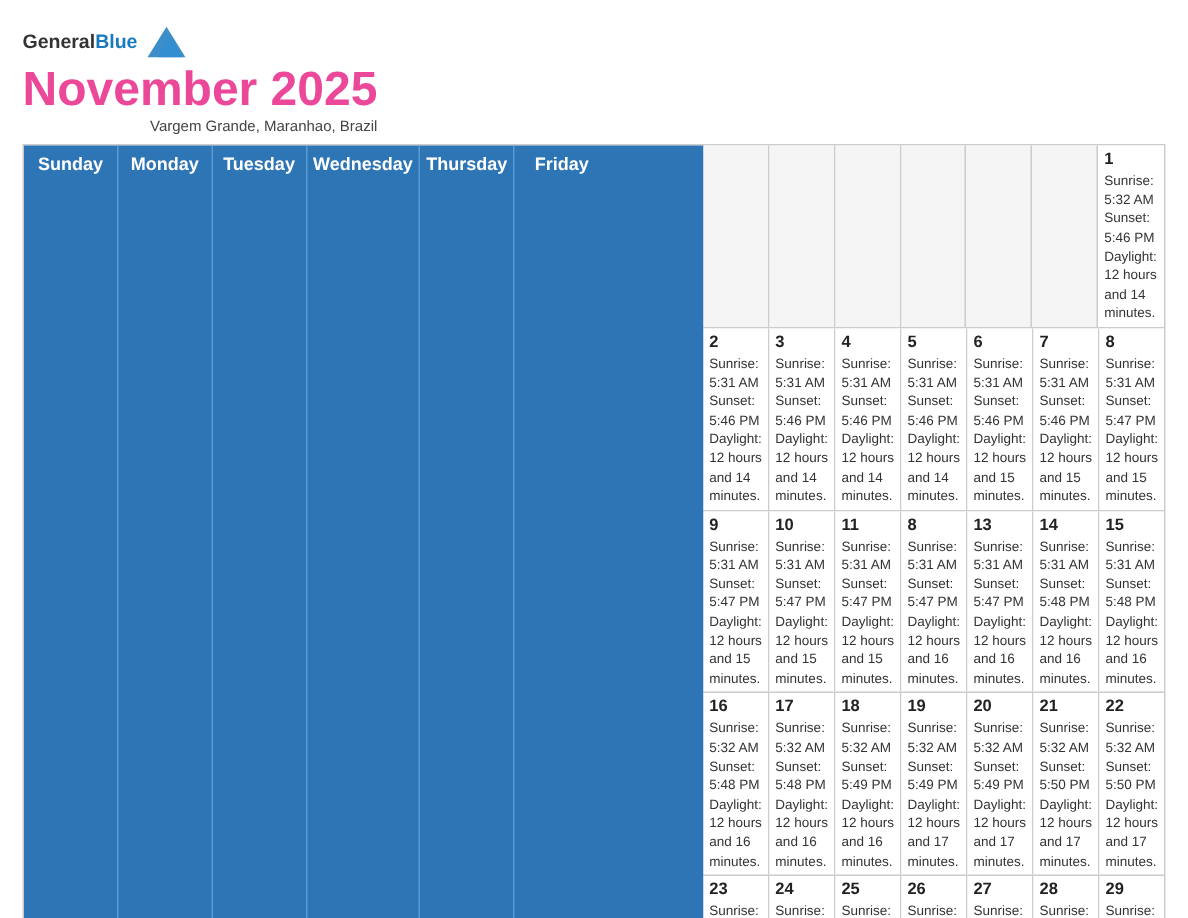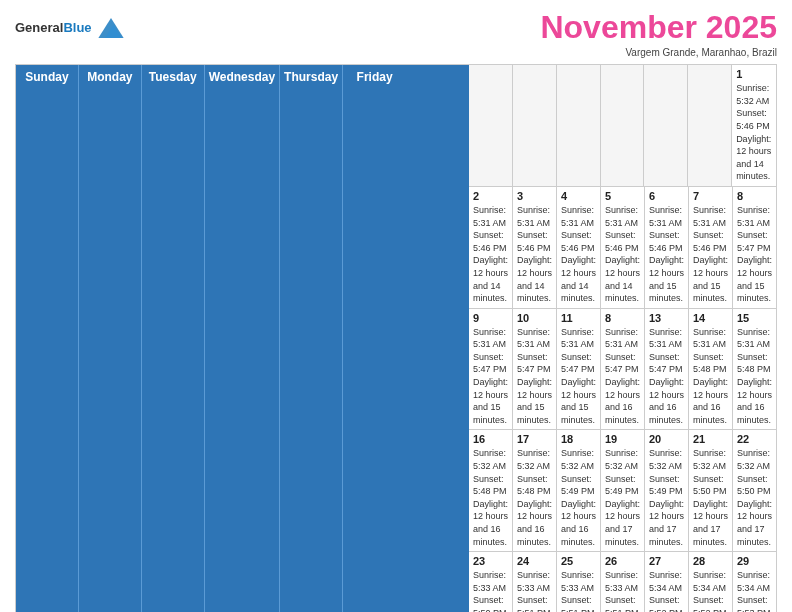--- a/index.html
+++ b/index.html
@@ -15,20 +15,21 @@
       height: 612px;
       padding: 10px 15px 10px 15px;
       display: flex;
       flex-direction: column;
     }
     .header {
       display: flex;
       align-items: flex-start;
       justify-content: space-between;
       margin-bottom: 6px;
+      flex-direction: column;
     }
     .logo {
       display: flex;
       align-items: center;
       margin-top: 4px;
     }
     .logo-icon {
       width: 32px;
       height: 28px;
       margin-left: 3px;

